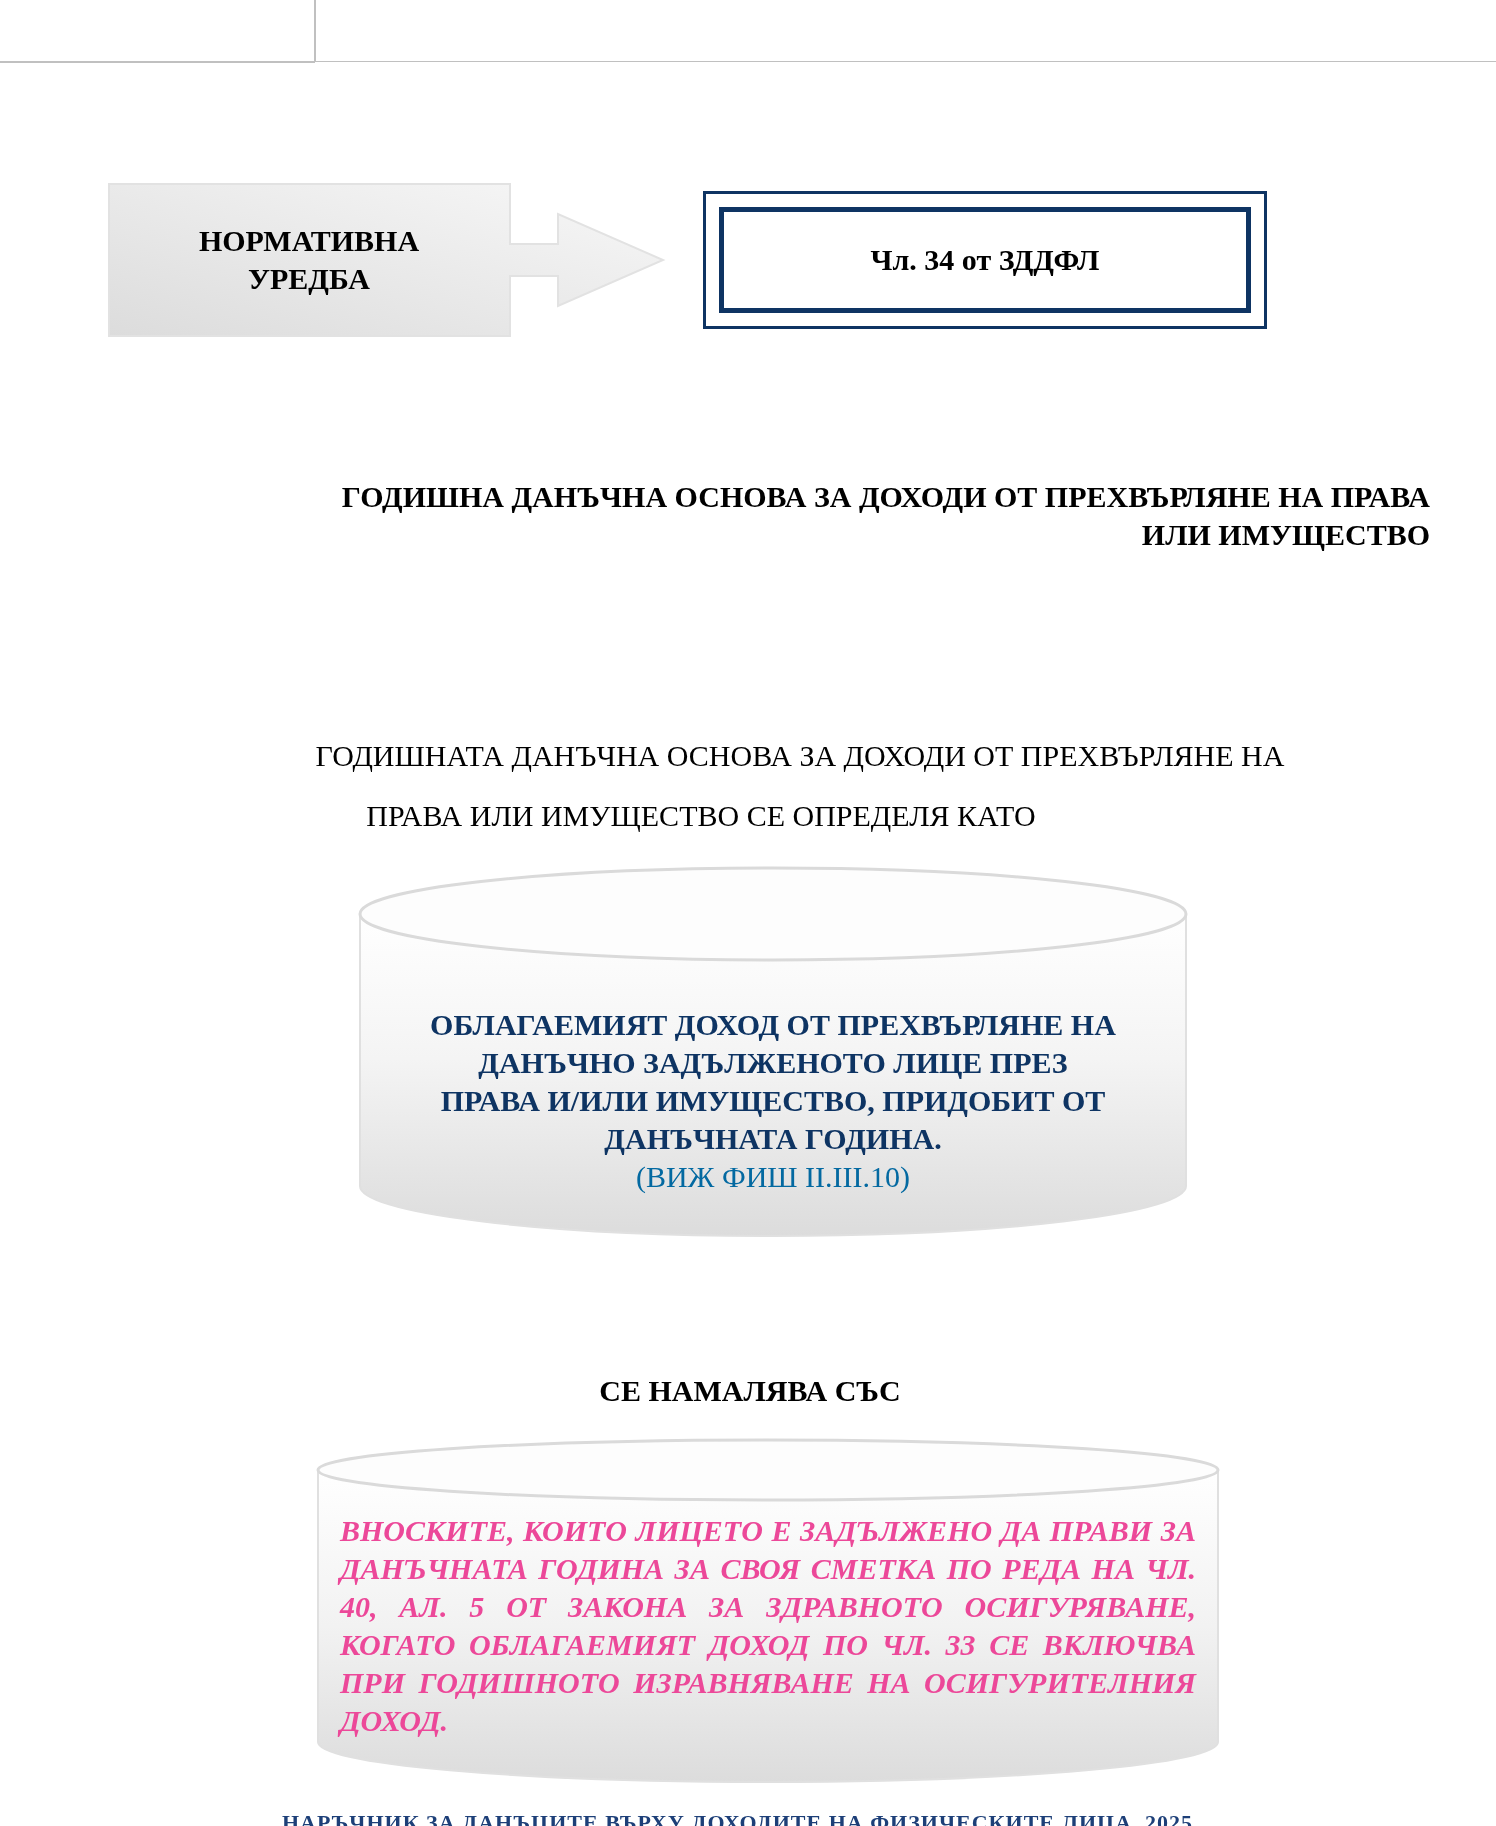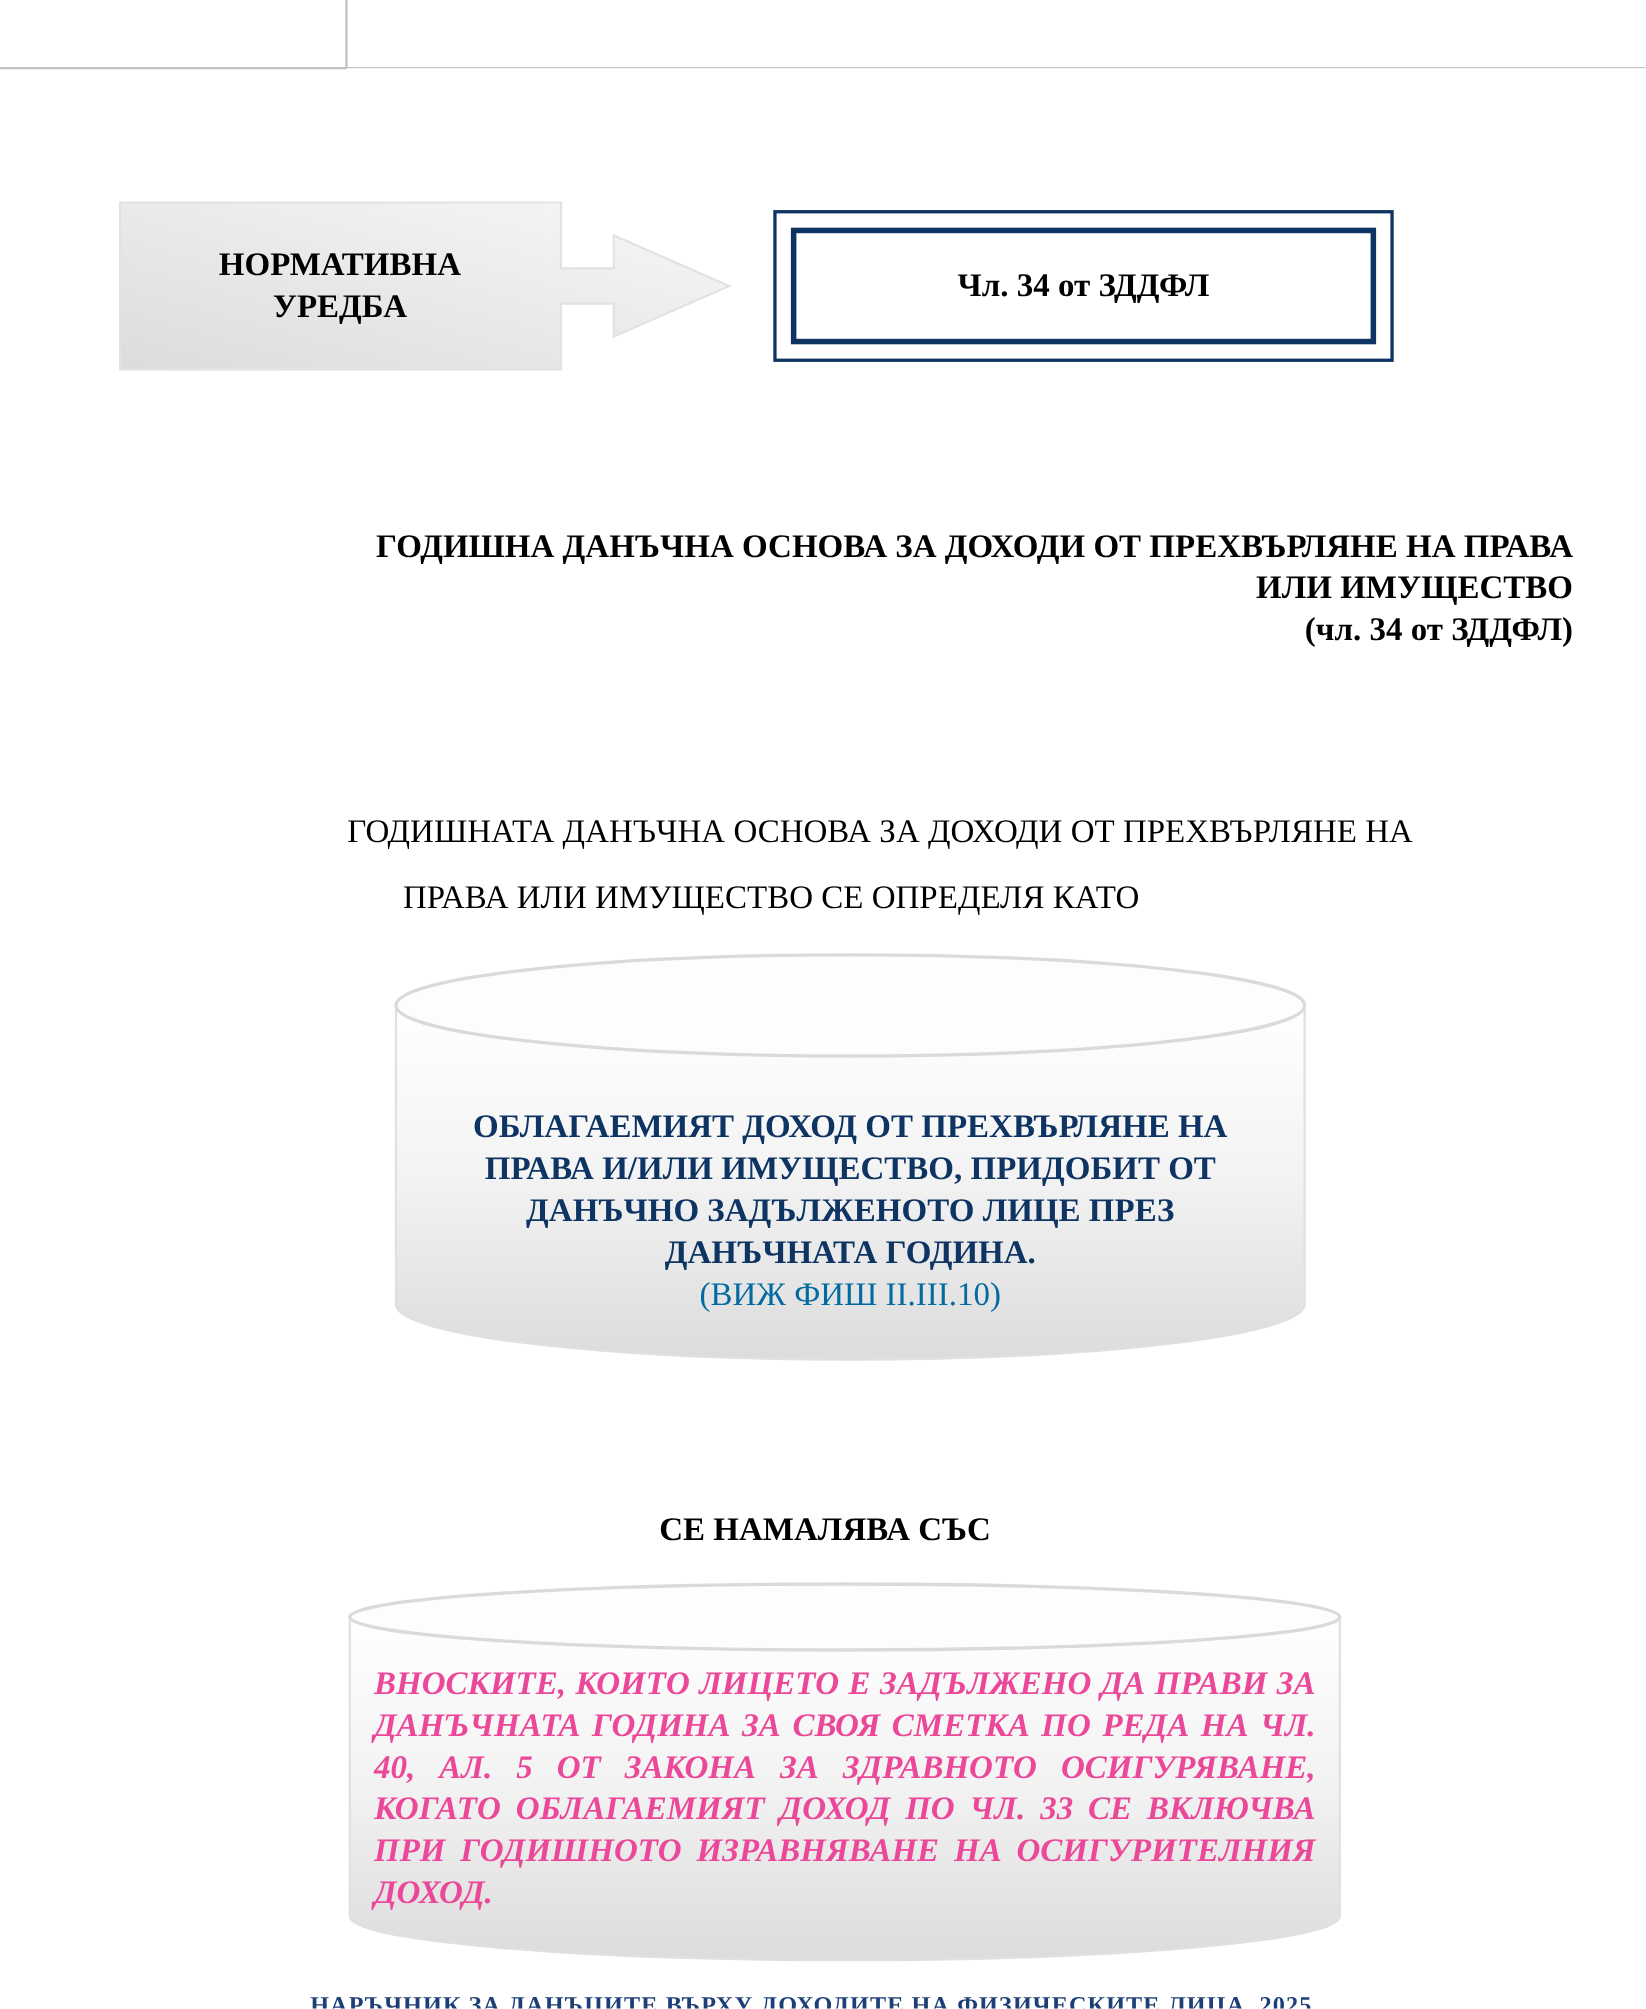--- a/index.html
+++ b/index.html
@@ -220,21 +220,20 @@
 
 <div class="ref-box">
   <div class="ref-box-inner">
     <span>Чл. 34 от ЗДДФЛ</span>
   </div>
 </div>
 
 <div class="title-block">
   <div>ГОДИШНА ДАНЪЧНА ОСНОВА ЗА ДОХОДИ ОТ ПРЕХВЪРЛЯНЕ НА ПРАВА</div>
   <div>ИЛИ ИМУЩЕСТВО</div>
-  <div>(чл. 34 от ЗДДФЛ)</div>
 </div>
 
 <div class="subtitle-block">
   <span style="display:block">ГОДИШНАТА ДАНЪЧНА ОСНОВА ЗА ДОХОДИ ОТ ПРЕХВЪРЛЯНЕ НА</span>
   <span class="subtitle-line2">ПРАВА ИЛИ ИМУЩЕСТВО СЕ ОПРЕДЕЛЯ КАТО</span>
 </div>
 
 <div class="cylinder cyl1">
   <svg width="830" height="374" viewBox="0 0 830 374">
     <defs>
@@ -242,22 +241,22 @@
         <stop offset="0" stop-color="#ffffff"></stop>
         <stop offset="0.45" stop-color="#f4f4f4"></stop>
         <stop offset="1" stop-color="#dcdcdc"></stop>
       </linearGradient>
     </defs>
     <path d="M2,48 V320 A413,50 0 0 0 828,320 V48 Z" fill="url(#cylGrad1)" stroke="#e0e0e0" stroke-width="2"></path>
     <ellipse cx="415" cy="48" rx="413" ry="46" fill="#fdfdfd" stroke="#dadada" stroke-width="3"></ellipse>
   </svg>
   <div class="cyl1-text">
     <div>ОБЛАГАЕМИЯТ ДОХОД ОТ ПРЕХВЪРЛЯНЕ НА</div>
+    <div>ДАНЪЧНО ЗАДЪЛЖЕНОТО ЛИЦЕ ПРЕЗ</div>
     <div>ПРАВА И/ИЛИ ИМУЩЕСТВО, ПРИДОБИТ ОТ</div>
-    <div>ДАНЪЧНО ЗАДЪЛЖЕНОТО ЛИЦЕ ПРЕЗ</div>
     <div>ДАНЪЧНАТА ГОДИНА.</div>
     <span class="cyl1-ref">(ВИЖ ФИШ II.III.10)</span>
   </div>
 </div>
 
 <div class="reduce-label">СЕ НАМАЛЯВА СЪС</div>
 
 <div class="cylinder cyl2">
   <svg width="904" height="356" viewBox="0 0 904 356">
     <defs>

